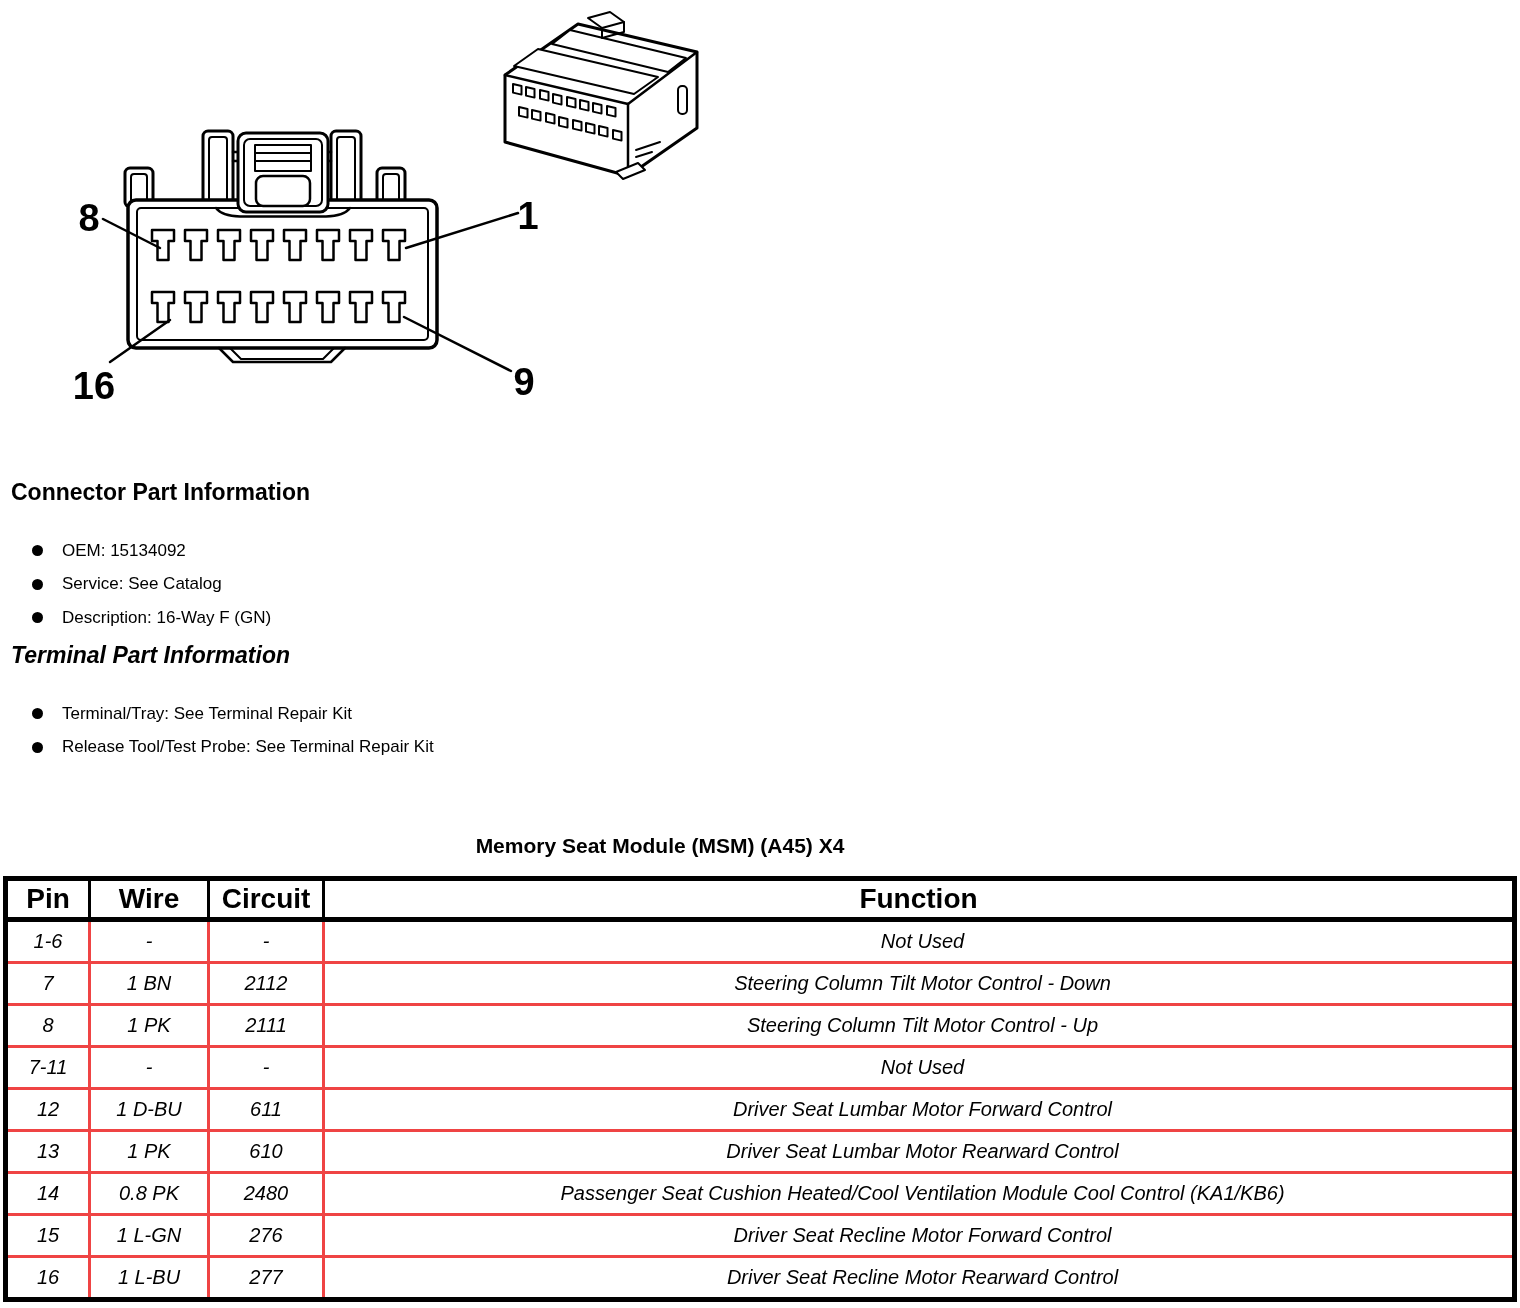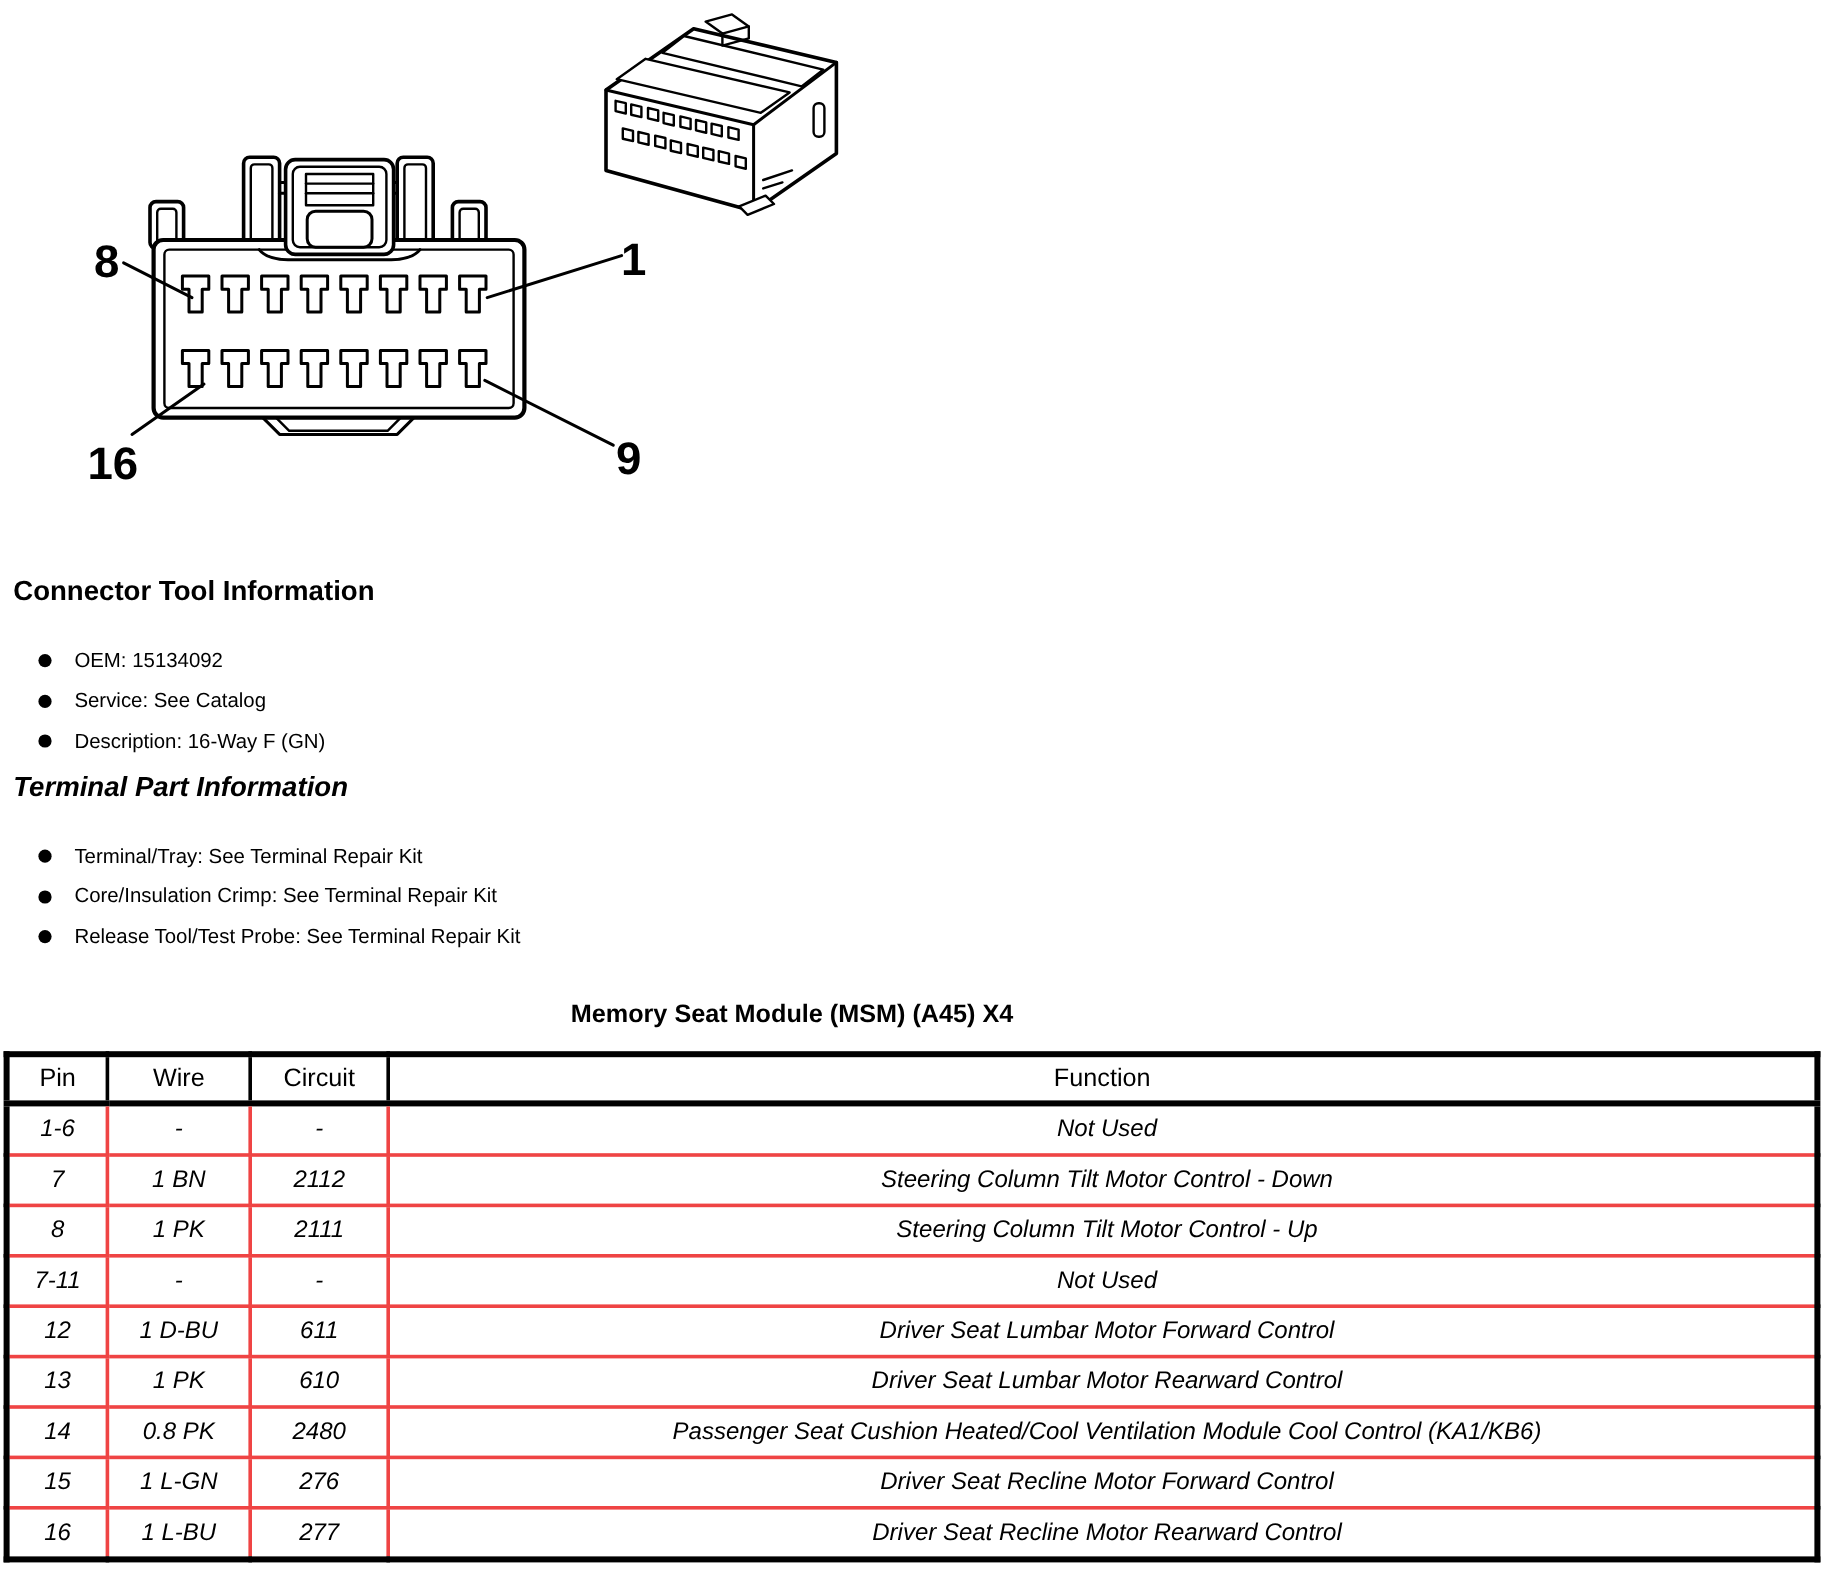--- a/index.html
+++ b/index.html
@@ -36,21 +36,21 @@
     text-align:center;font-size:21px;font-weight:bold;margin:0;
   }
   table.pinout{
     position:absolute;left:3px;top:876px;
     width:1514px;border-collapse:collapse;table-layout:fixed;
     border:5px solid #000;
     font-size:20px;
   }
   table.pinout th{
     border:3px solid #000;border-bottom:5px solid #000;
-    height:36px;font-size:21px;font-weight:normal;text-align:center;padding:0;
+    height:36px;font-size:28px;font-weight:bold;text-align:center;padding:0;
   }
   table.pinout td{
     border:3px solid #ef4444;height:39px;padding:0;text-align:center;
     white-space:nowrap;overflow:hidden;font-style:italic;
   }
   table.pinout td.fn{text-align:center;padding-left:8px;}
   col.c-pin{width:84px;}
   col.c-wire{width:119px;}
   col.c-circuit{width:115px;}
 </style>
@@ -164,21 +164,21 @@
         <use href="#hole-q" transform="translate(613,130)"></use>
       </g>
 
       <rect x="678" y="86" width="9" height="28" rx="4" stroke-width="2"></rect>
       <line x1="636" y1="150" x2="660" y2="142" stroke-width="2"></line>
       <line x1="636" y1="157" x2="652" y2="152" stroke-width="2"></line>
       <path d="M616,172 L638,163 L645,170 L623,179 Z" stroke-width="2" fill="#fff"></path>
     </g>
   </svg>
 
-  <h2 class="sec-heading h-connector">Connector Tool Information</h2>
+  <h2 class="sec-heading h-connector">Connector Part Information</h2>
 
   <ul class="bullets ul-connector">
     <li>
       <span class="dot"></span>
       <span>OEM: 15134092</span>
     </li>
     <li>
       <span class="dot"></span>
       <span>Service: See Catalog</span>
     </li>
@@ -187,24 +187,20 @@
       <span>Description: 16-Way F (GN)</span>
     </li>
   </ul>
 
   <h2 class="sec-heading h-terminal">Terminal Part Information</h2>
 
   <ul class="bullets ul-terminal">
     <li>
       <span class="dot"></span>
       <span>Terminal/Tray: See Terminal Repair Kit</span>
-    </li>
-    <li>
-      <span class="dot"></span>
-      <span>Core/Insulation Crimp: See Terminal Repair Kit</span>
     </li>
     <li>
       <span class="dot"></span>
       <span>Release Tool/Test Probe: See Terminal Repair Kit</span>
     </li>
   </ul>
 
   <p class="table-title">Memory Seat Module (MSM) (A45) X4</p>
 
   <table class="pinout">

